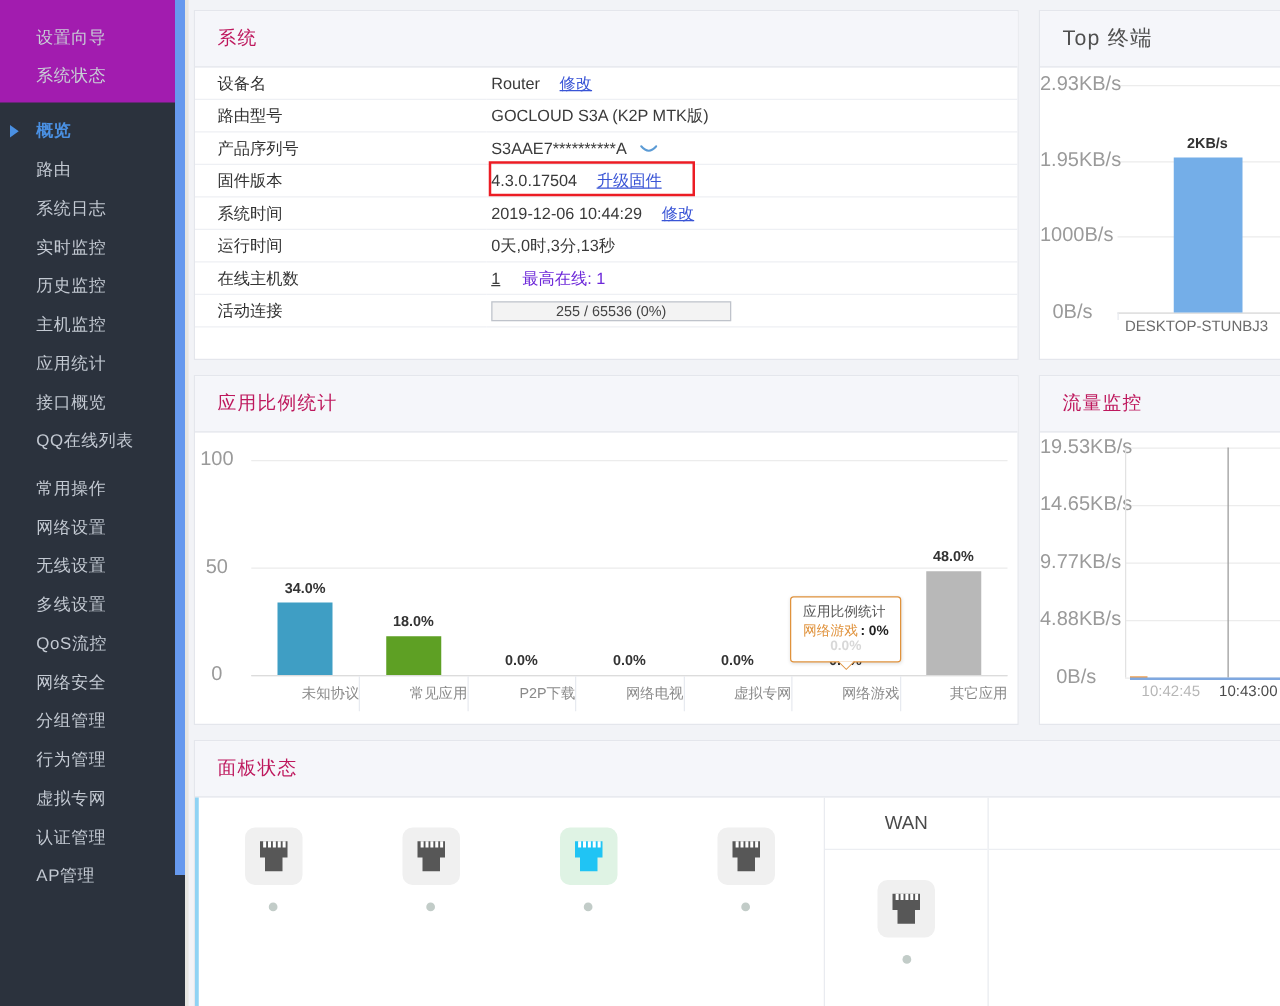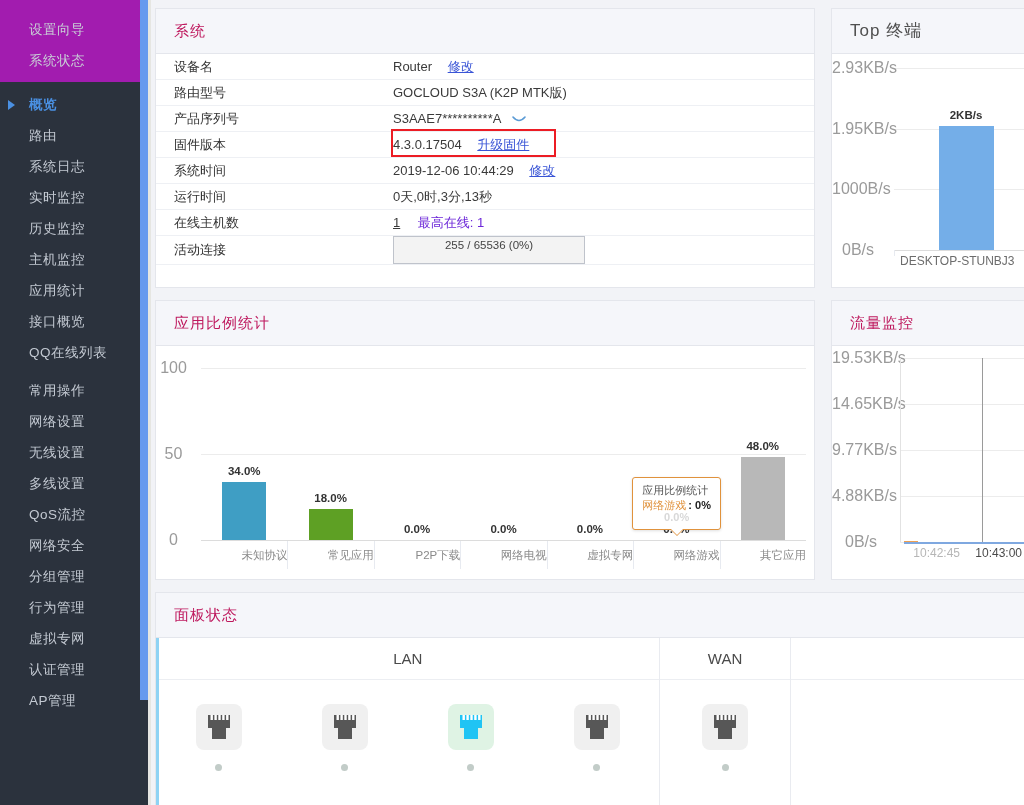--- a/index.html
+++ b/index.html
@@ -66,21 +66,21 @@
   .eye{
     display:inline-block;margin-left:8px;width:14px;height:9px;
     vertical-align:-1px;
   }
   .hl-row td{position:relative;}
   .hl-box{
     position:absolute;left:2px;top:-3px;width:165px;height:28px;
     border:2px solid #ec1c24;box-sizing:border-box;pointer-events:none;
   }
   .progress{
-    display:inline-block;width:192px;height:28px;line-height:16px;
+    display:inline-block;width:192px;height:16px;line-height:16px;
     border:1px solid #bfc3cb;background:#f3f3f3;text-align:center;
     font-size:11.5px;color:#444;box-sizing:border-box;vertical-align:middle;
   }
   .underline-val{text-decoration:underline;}
 
   
   #card-appratio{left:4px;top:300px;width:660px;height:280px;}
   .chart-area{position:relative;width:100%;height:234px;}
   .y-label{
     position:absolute;right:4px;font-size:16px;color:#9a9a9a;
@@ -379,21 +379,20 @@
           <div style="position: absolute; left: 72px; top: 196px; width: 186px; height: 2px; background: rgb(127, 168, 224);"></div>
           <div class="x-cat" style="left: 48px; top: 200px; width: 80px; border: none; font-size: 12px; color: rgb(182, 182, 182);">10:42:45</div>
           <div class="x-cat" style="left: 110px; top: 200px; width: 80px; border: none; font-size: 12px; color: rgb(74, 74, 74);">10:43:00</div>
         </div>
     </div>
 
     <div class="card" id="card-panel">
       <div class="card-head">面板状态</div>
       <div class="panel-cols" id="panel-cols">
           <div class="panel-col" style="width: 58%; flex: 0 0 58%;">
-            <div class="panel-col-head">LAN</div>
             <div class="ports">
               <div class="port">
                 <div class="port-icon">
                   <svg width="30" height="28" viewBox="0 0 30 28">
                     <path d="M4 2 h22 v13 h-4 v11 h-14 v-11 h-4 z" fill="#575757"></path>
                     <g fill="#ffffff">
                       <rect x="6.5" y="2" width="2.4" height="5"></rect>
                       <rect x="10.4" y="2" width="2.4" height="5"></rect>
                       <rect x="14.3" y="2" width="2.4" height="5"></rect>
                       <rect x="18.2" y="2" width="2.4" height="5"></rect>

